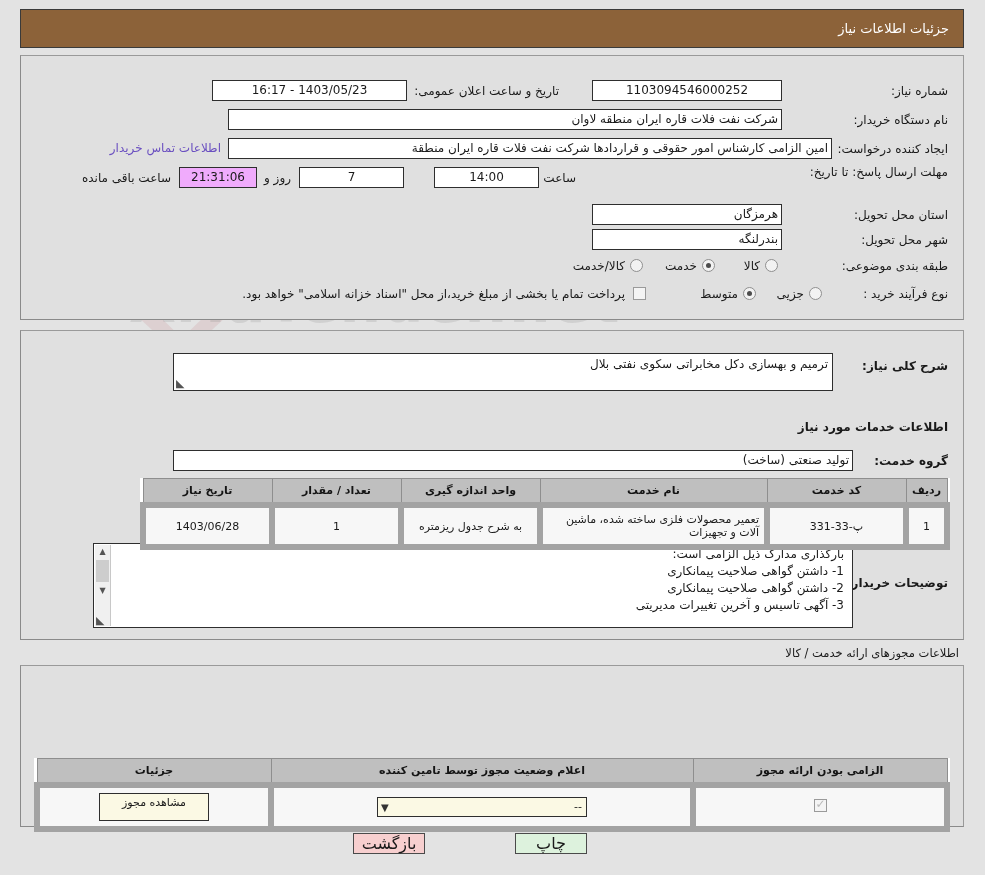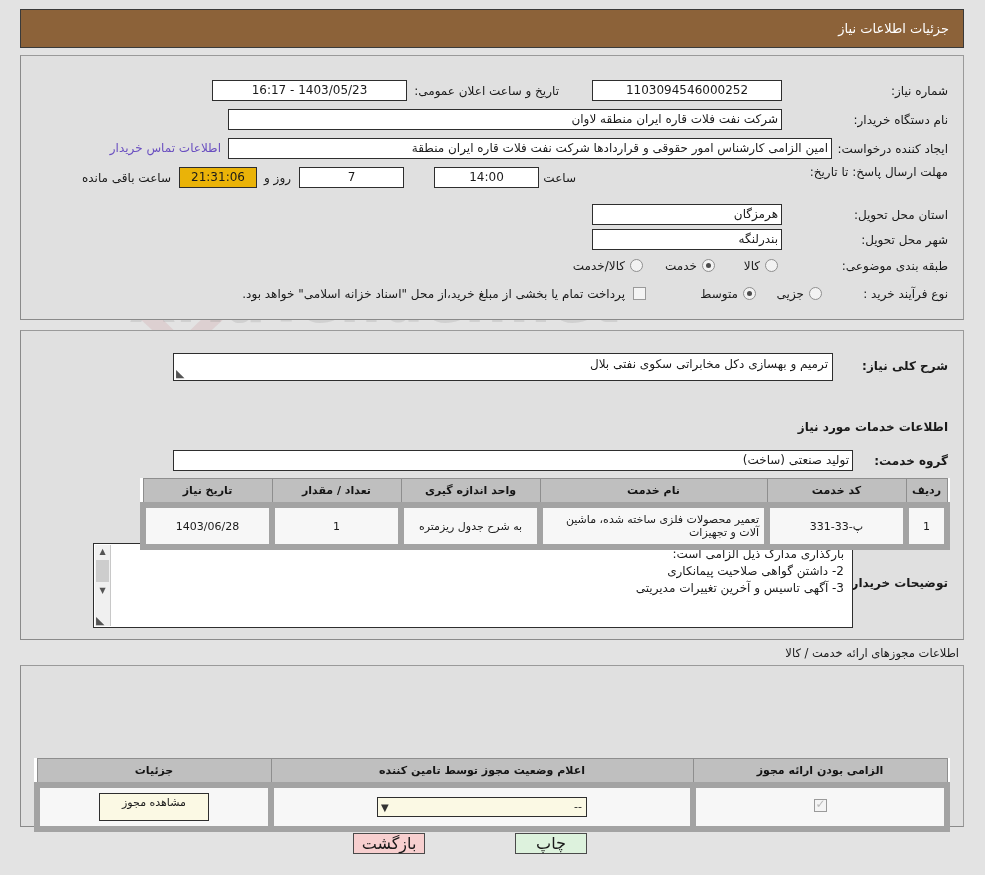--- a/index.html
+++ b/index.html
@@ -115,21 +115,21 @@
     font-size: 12px;
     color: #1a1a1a;
     padding: 0 3px;
     line-height: 19px;
     height: 21px;
     white-space: nowrap;
     overflow: hidden;
     text-align: right;
   }
   .fld.center { text-align: center; }
-  .fld.cream { background: #eab308; }
+  .fld.cream { background: #f0abfc; }
 
   .link {
     position: absolute;
     color: #6a4fc0;
     font-size: 12px;
     text-decoration: none;
     white-space: nowrap;
     cursor: pointer;
   }
 
@@ -368,33 +368,34 @@
   <div class="radio on" style="right:207px; top:231px;"></div>
   <div class="rlbl" style="right:225px; top:231px;">متوسط</div>
 
   <div class="chk" style="right:317px; top:231px;"></div>
   <div class="rlbl" style="right:338px; top:231px;">پرداخت تمام یا بخشی از مبلغ خرید،از محل "اسناد خزانه اسلامی" خواهد بود.</div>
 </div>
 
 <div class="panel" style="left:20px; top:330px; width:944px; height:310px;">
 
   <div class="lbl bold" style="right:15px; top:28px;">شرح کلی نیاز:</div>
-  <div class="ta" style="right:130px; top:22px; width:660px; height:28px;">
+  <div class="ta" style="right:130px; top:22px; width:660px; height:38px;">
     <span>ترمیم و بهسازی دکل مخابراتی سکوی نفتی بلال</span>
     <span class="grip">◢</span>
   </div>
 
   <div class="lbl bold" style="right:15px; top:89px;">اطلاعات خدمات مورد نیاز</div>
 
   <div class="lbl bold" style="right:15px; top:123px;">گروه خدمت:</div>
   <div class="fld" style="right:110px; top:119px; width:680px;">تولید صنعتی (ساخت)</div>
 
   <div class="lbl bold" style="right:15px; top:245px;">توضیحات خریدار:</div>
   <div class="ta" style="right:110px; top:212px; width:760px; height:85px; padding-right:8px;">
     <div>بارگذاری مدارک ذیل الزامی است:</div>
+    <div>1-    داشتن گواهی صلاحیت پیمانکاری</div>
     <div>2-      داشتن گواهی صلاحیت پیمانکاری</div>
     <div>3-    آگهی تاسیس و آخرین تغییرات مدیریتی</div>
     <div class="sbar">
       <div class="arrow up">▲</div>
       <div class="thumb"></div>
       <div class="arrow dn">▼</div>
     </div>
     <span class="grip">◢</span>
   </div>
 </div>

